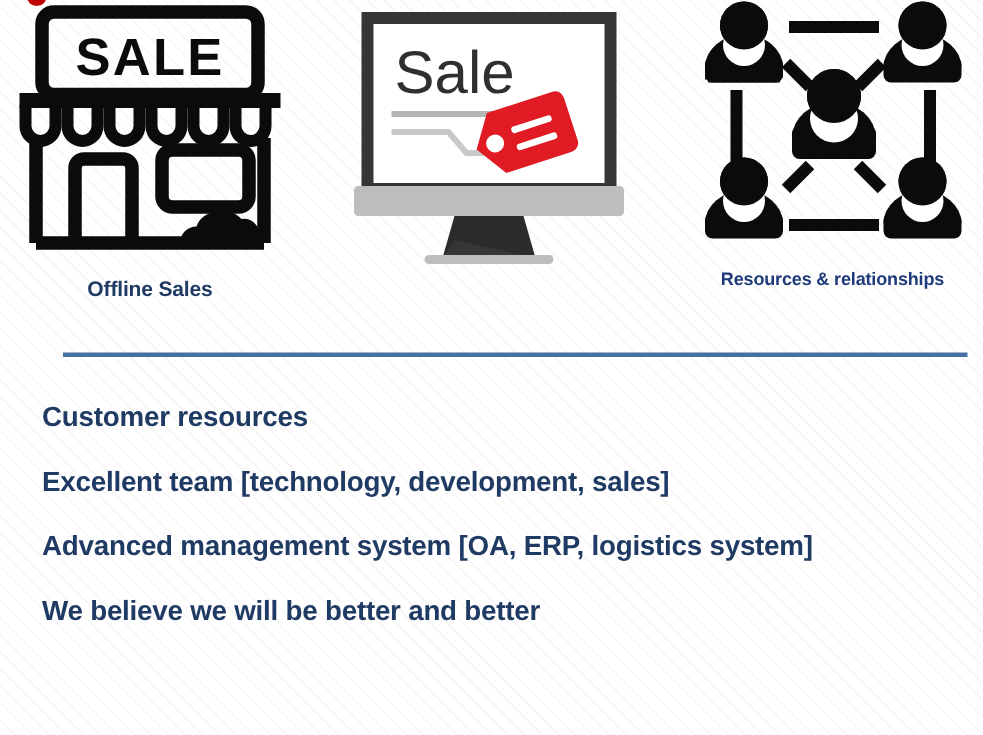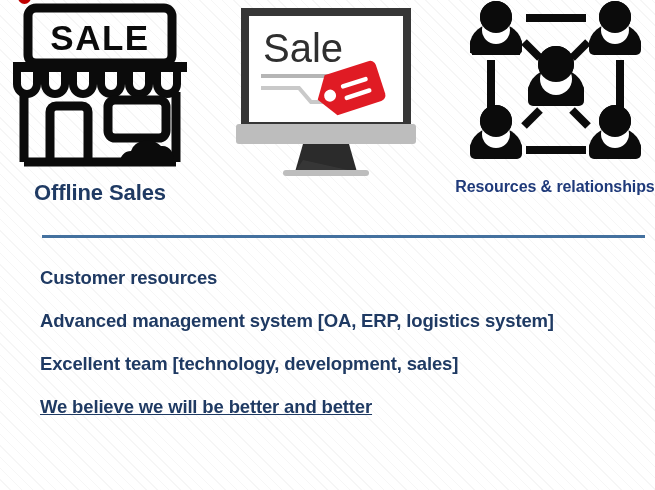--- a/index.html
+++ b/index.html
@@ -47,28 +47,28 @@
   #card-network { left: 455px; width: 200px; }
 
   .icon-wrap {
     position: relative;
     margin: 0 auto;
   }
 
   .card-label {
     color: #1F3A63;
     font-weight: bold;
-    font-size: 22px;
+    font-size: 14px;
     line-height: 19px;
     letter-spacing: -0.1px;
   }
   #label-offline { position: absolute; left: 0; top: 183px; width: 200px; }
   #label-online  { position: absolute; left: 0; top: 190px; width: 215px; }
   #label-network { position: absolute; left: 0; top: 177px; width: 200px;
-                   color:#1F3A7A; font-size:16px; line-height:19px; }
+                   color:#1F3A7A; font-size:12px; line-height:19px; }
 
   
   #red-arc {
     position: absolute;
     left: 18px; top: -9px;
     width: 13px; height: 13px;
     border-radius: 50%;
     background: #C00000;
     z-index: 5;
   }
@@ -85,25 +85,25 @@
   #bullet-list {
     position: absolute;
     left: 28px; top: 267px;
     width: 620px;
   }
   .bullet-line {
     color: #1F3A63;
     font-weight: bold;
     font-size: 18.5px;
     line-height: 22px;
-    margin: 0 0 21px 12px;
+    margin: 0 0 21px 0;
     white-space: nowrap;
     letter-spacing: -0.15px;
   }
-  .bullet-line:last-child { margin-bottom: 0; text-decoration: underline; }
+  .bullet-line:last-child { margin-bottom: 0; }
 
   svg { display: block; }
 </style>
 </head>
 <body>
 
 <div id="slide">
 
   <div id="red-arc"></div>
 
@@ -245,18 +245,18 @@
       </div>
       <div class="card-label" id="label-network">Resources &amp; relationships</div>
     </div>
 
   </div>
 
   <div id="divider"></div>
 
   <div id="bullet-list">
     <p class="bullet-line">Customer resources</p>
+    <p class="bullet-line">Excellent team [technology, development, sales]</p>
     <p class="bullet-line">Advanced management system [OA, ERP, logistics system]</p>
-    <p class="bullet-line">Excellent team [technology, development, sales]</p>
     <p class="bullet-line">We believe we will be better and better</p>
   </div>
 
 </div>
 
 </body></html>

